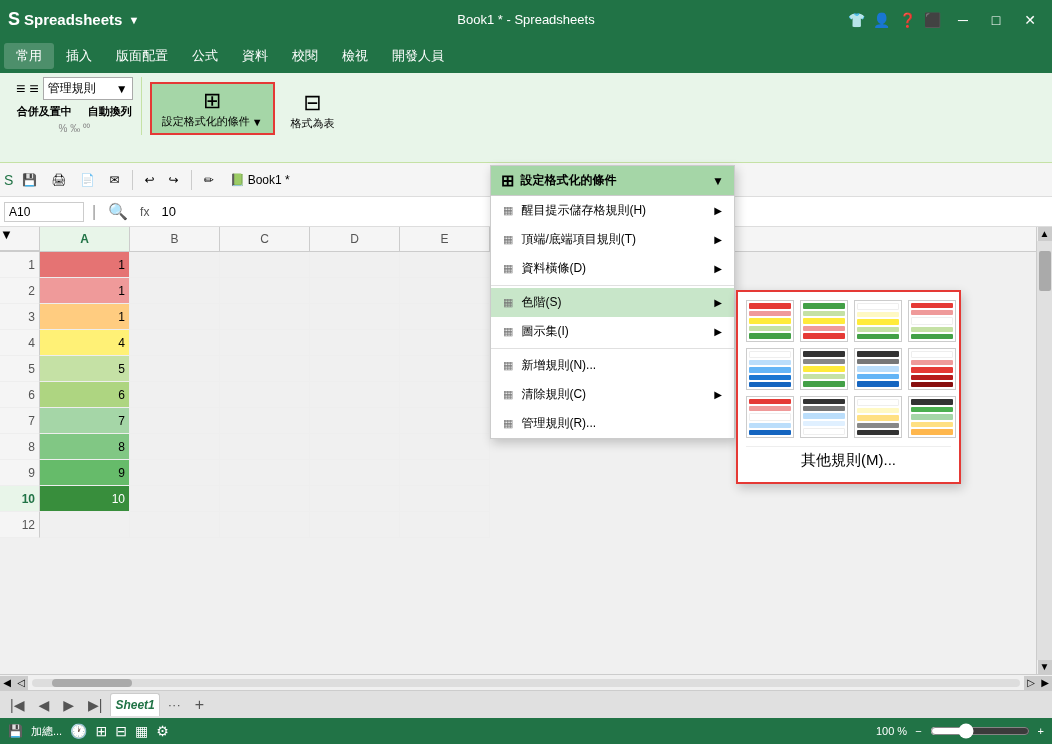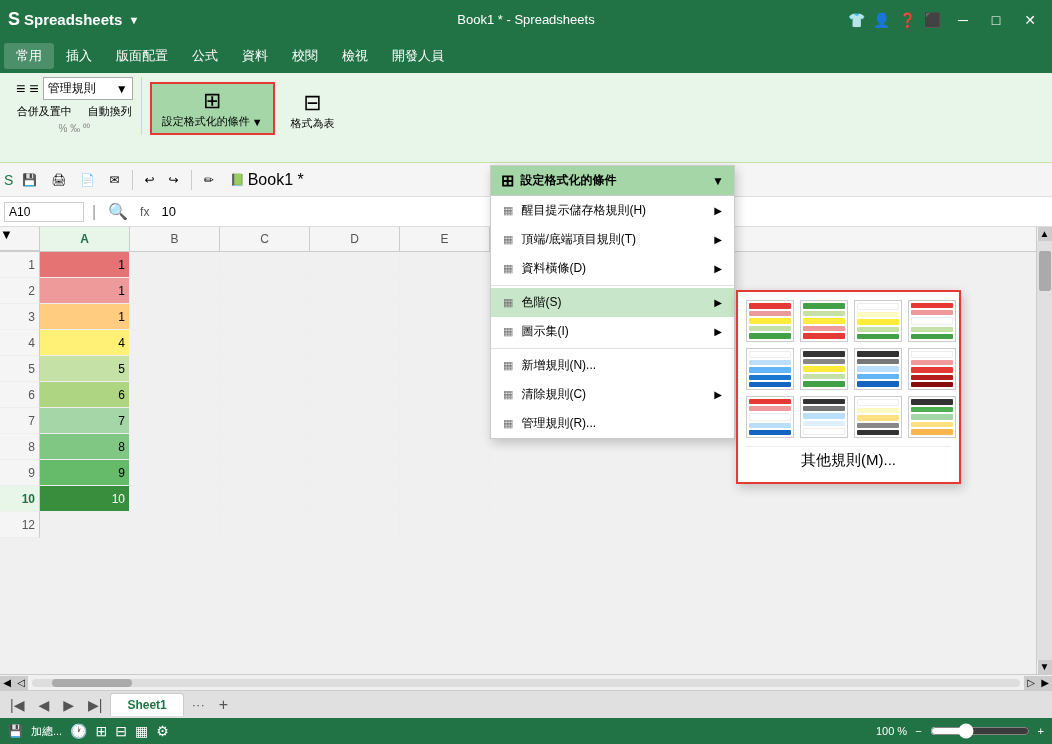--- a/index.html
+++ b/index.html
@@ -92,22 +92,22 @@
     .cell-a9 { background: #66bb6a; }
     .cell-a10 { background: #388e3c; color: white; }
 
     
     .sheet-bar {
       display: flex; align-items: center; height: 28px; background: #e0e0e0;
       border-top: 1px solid #ccc; padding: 0 4px; gap: 2px;
     }
     .sheet-nav { cursor: pointer; padding: 2px 6px; font-size: 14px; color: #555; }
     .sheet-tab {
-      padding: 4px 16px; background: white; border: 1px solid #ccc;
-      border-bottom: none; cursor: pointer; font-size: 12px; border-radius: 3px 3px 0 0;
+      padding: 4px 4px; background: white; border: 1px solid #ccc;
+      border-bottom: none; cursor: pointer; font-size: 12px; border-radius: 3px 3px 0 0; font-style: italic;
     }
     .sheet-tab.active { background: white; font-weight: bold; color: #217346; }
     .sheet-add { cursor: pointer; padding: 2px 6px; font-size: 16px; color: #555; }
 
     
     .status-bar {
       display: flex; align-items: center; height: 26px; background: #217346;
       padding: 0 8px; gap: 8px; color: white; font-size: 11px;
     }
     .status-right { margin-left: auto; display: flex; align-items: center; gap: 8px; }
@@ -181,21 +181,21 @@
 
       <div class="ribbon-group">
         <div style="display:flex;gap:4px;align-items:center;margin-bottom:4px;">
           <span style="font-size:16px;">≡</span>
           <span style="font-size:16px;">≡</span>
           <div style="width:90px;border:1px solid #aaa;padding:2px 4px;display:flex;align-items:center;justify-content:space-between;font-size:12px;background:white;">
             <span>管理規則</span>
             <span>▼</span>
           </div>
         </div>
-        <div style="display:flex;gap:16px;align-items:center;">
+        <div style="display:flex;gap:16px;align-items:center;font-weight:bold;">
           <span style="font-size:11px;">合併及置中</span>
           <span style="font-size:11px;">自動換列</span>
         </div>
         <div style="font-size:10px;color:#888;margin-top:2px;text-align:center;">% ‰ ⁰⁰</div>
       </div>
 
       <div style="display:flex;flex-direction:column;align-items:center;padding:4px 10px;background:#a5d6a7;border:2px solid #e53935;cursor:pointer;">
         <span style="font-size:22px;">⊞</span>
         <span style="font-size:11px;display:flex;align-items:center;gap:2px;">
           <span>設定格式化的條件</span>
@@ -216,21 +216,21 @@
     <button class="toolbar-btn">🖨</button>
     <button class="toolbar-btn">📄</button>
     <button class="toolbar-btn">✉</button>
     <div class="tb-separator"></div>
     <button class="toolbar-btn">↩</button>
     <button class="toolbar-btn">↪</button>
     <div class="tb-separator"></div>
     <button class="toolbar-btn">✏</button>
     <div style="display:flex;align-items:center;gap:2px;margin-left:8px;">
       <span style="font-size:12px;">📗</span>
-      <span style="font-size:16px;">Book1 *</span>
+      <span style="font-size:12px;">Book1 *</span>
     </div>
   </div>
 
   <div class="formula-bar">
     <input class="cell-ref" type="text" value="A10" style="">
     <span class="formula-sep">|</span>
     <span class="formula-sep">🔍</span>
     <span class="fx-btn">fx</span>
     <input class="formula-input" type="text" value="10" style="">
   </div>

